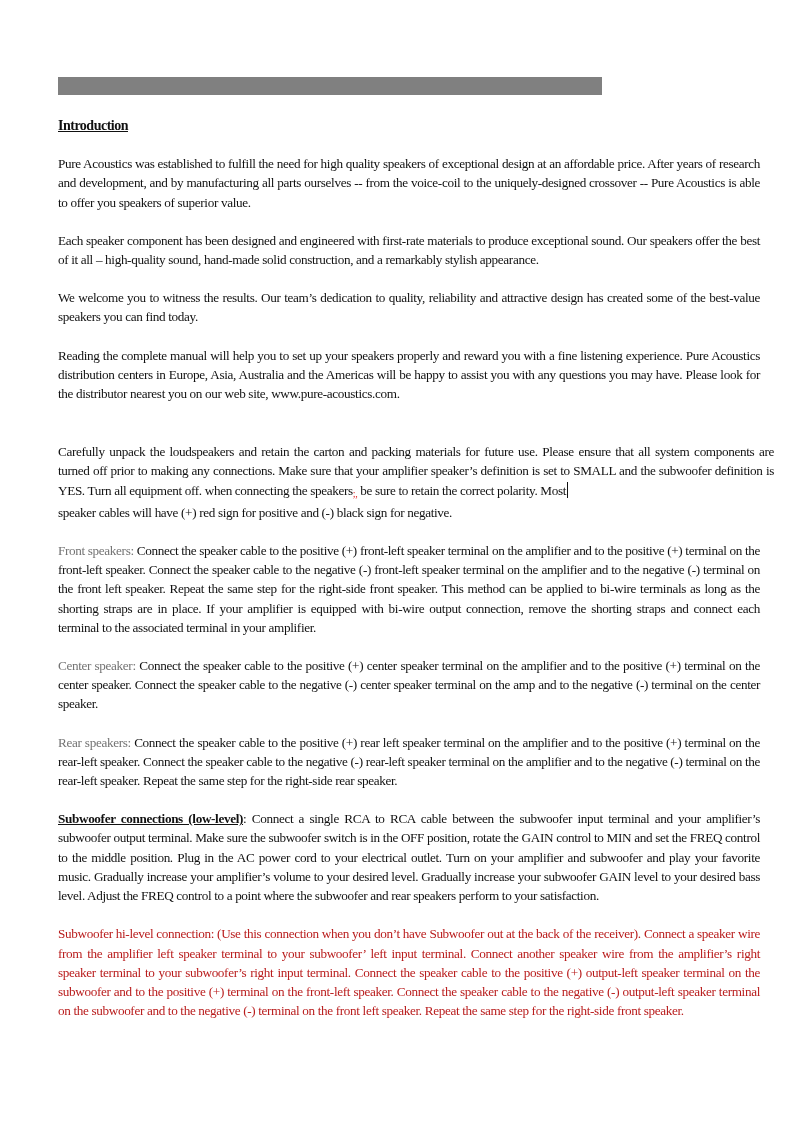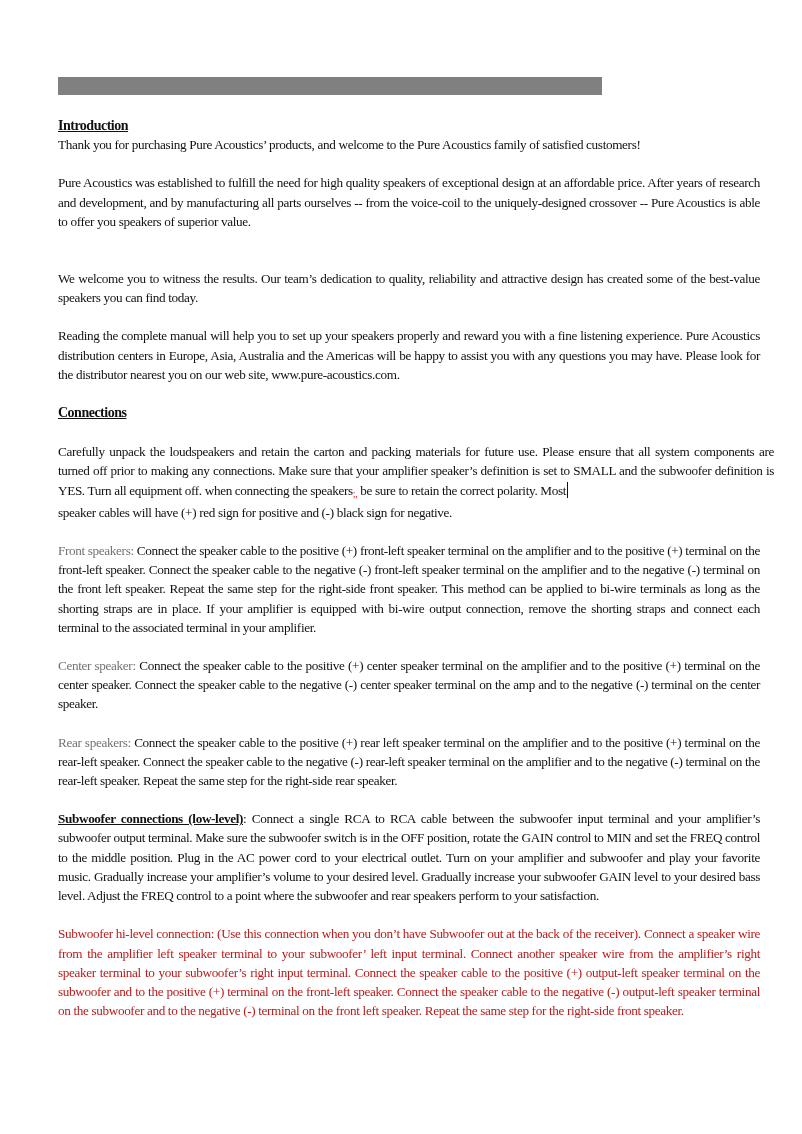--- a/index.html
+++ b/index.html
@@ -37,31 +37,30 @@
   .p-overflow { width: 716px; }
 </style>
 </head>
 <body>
 
 <div class="header-bar"></div>
 
 <div class="content">
 
   <span class="heading">Introduction</span>
-  <p>Thank you for purchasing Pure Acoustics’ products, and welcome to the Pure Acoustics family of satisfied customers!</p>
   <div class="gap"></div>
   <p>Pure Acoustics was established to fulfill the need for high quality speakers of exceptional design at an affordable price.    After years of research and development, and by manufacturing all parts ourselves -- from the voice-coil to the uniquely-designed crossover -- Pure Acoustics is able to offer you speakers of superior value.</p>
   <div class="gap"></div>
+  <p>Each speaker component has been designed and engineered with first-rate materials to produce exceptional sound.    Our speakers offer the best of it all – high-quality sound, hand-made solid construction, and a remarkably stylish appearance.</p>
   <div class="gap"></div>
   <p>We welcome you to witness the results.    Our team’s dedication to quality, reliability and attractive design has created some of the best-value speakers you can find today.</p>
   <div class="gap"></div>
   <p>Reading the complete manual will help you to set up your speakers properly and reward you with a fine listening experience. Pure Acoustics distribution centers in Europe, Asia, Australia and the Americas will be happy to assist you with any questions you may have.    Please look for the distributor nearest you on our web site, www.pure-acoustics.com.</p>
   <div class="gap"></div>
 
-  <span class="heading">Connections</span>
   <div class="gap-lg"></div>
 
   <p class="p-overflow">
     <span>Carefully unpack the loudspeakers and retain the carton and packing materials for future use.    Please ensure that all system components are turned off prior to making any connections.    Make sure that your amplifier speaker’s definition is set to SMALL and the subwoofer definition is YES.    Turn all equipment off.    when connecting the speakers</span><span class="edit-mark">;,</span><span> be sure to retain the correct polarity.    Most</span><span class="cursor-bar"></span>
   </p>
   <p>speaker cables will have (+) red sign for positive and (-) black sign for negative.</p>
   <div class="gap"></div>
 
   <p>
     <span class="sub-label">Front speakers:</span><span>    Connect the speaker cable to the positive (+) front-left speaker terminal on the amplifier and to the positive (+) terminal on the front-left speaker. Connect the speaker cable to the negative (-) front-left speaker terminal on the amplifier and to the negative (-) terminal on the front left speaker.    Repeat the same step for the right-side front speaker.    This method can be applied to bi-wire terminals as long as the shorting straps are in place.    If your amplifier is equipped with bi-wire output connection, remove the shorting straps and connect each terminal to the associated terminal in your amplifier.</span>

